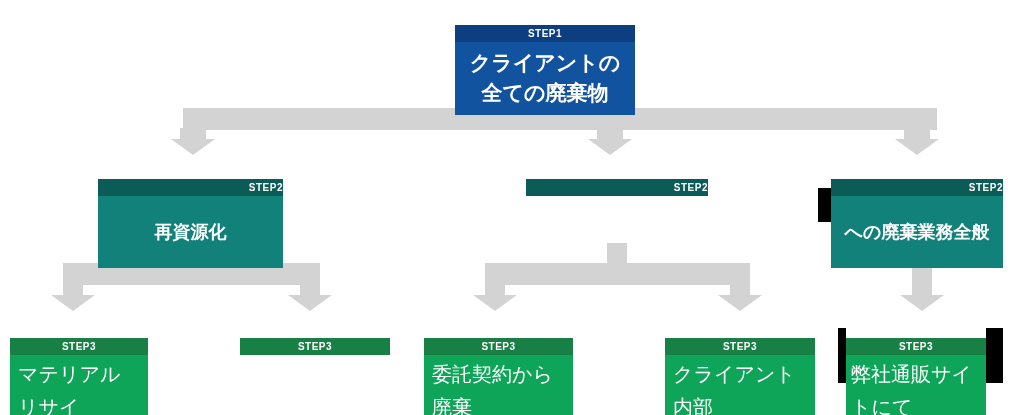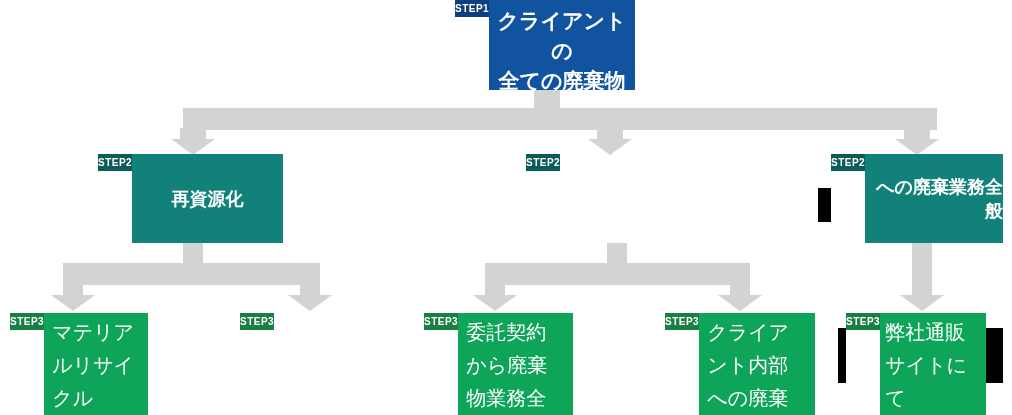--- a/index.html
+++ b/index.html
@@ -4,31 +4,31 @@
 <style>
   html,body{margin:0;padding:0;background:#ffffff;}
   .canvas{
     position:relative;
     width:1012px;height:415px;
     overflow:hidden;
     background:#ffffff;
     font-family:"Liberation Sans",sans-serif;
   }
   
-  .node{position:absolute;display:flex;flex-direction:row;}
+  .node{position:absolute;display:flex;flex-direction:column;margin-top:25px;}
   .tag{
     height:17px;line-height:17px;flex:0 0 17px;
     font-size:10px;font-weight:bold;letter-spacing:.5px;
     text-align:center;color:var(--text-on-fill);
   }
   .body{flex:1 1 auto;color:var(--text-on-fill);white-space:pre-line;}
   .n1 .tag{background:var(--step1-header);}
   .n1 .body{background:var(--step1-body);font-size:21px;font-weight:bold;
             line-height:30px;text-align:center;padding-top:6px;}
-  .n2 .tag{background:var(--step2-header);}
+  .n2 .tag{background:var(--step2-header);text-align:right;}
   .n2 .body{background:var(--step2-body);font-size:18px;font-weight:bold;
             display:flex;align-items:center;justify-content:center;text-align:right;}
   .n3 .tag{background:var(--step3-header);}
   .n3 .body{background:var(--step3-body);font-size:20px;font-weight:normal;
             line-height:33px;padding:3px 8px 0 8px;text-align:left;}
   .n3.tight .body{padding-left:5px;padding-right:4px;}
   
   .vstub,.hbar{position:absolute;background:var(--connector);}
   .ahead{position:absolute;width:0;height:0;
          border-left:22px solid transparent;border-right:22px solid transparent;

